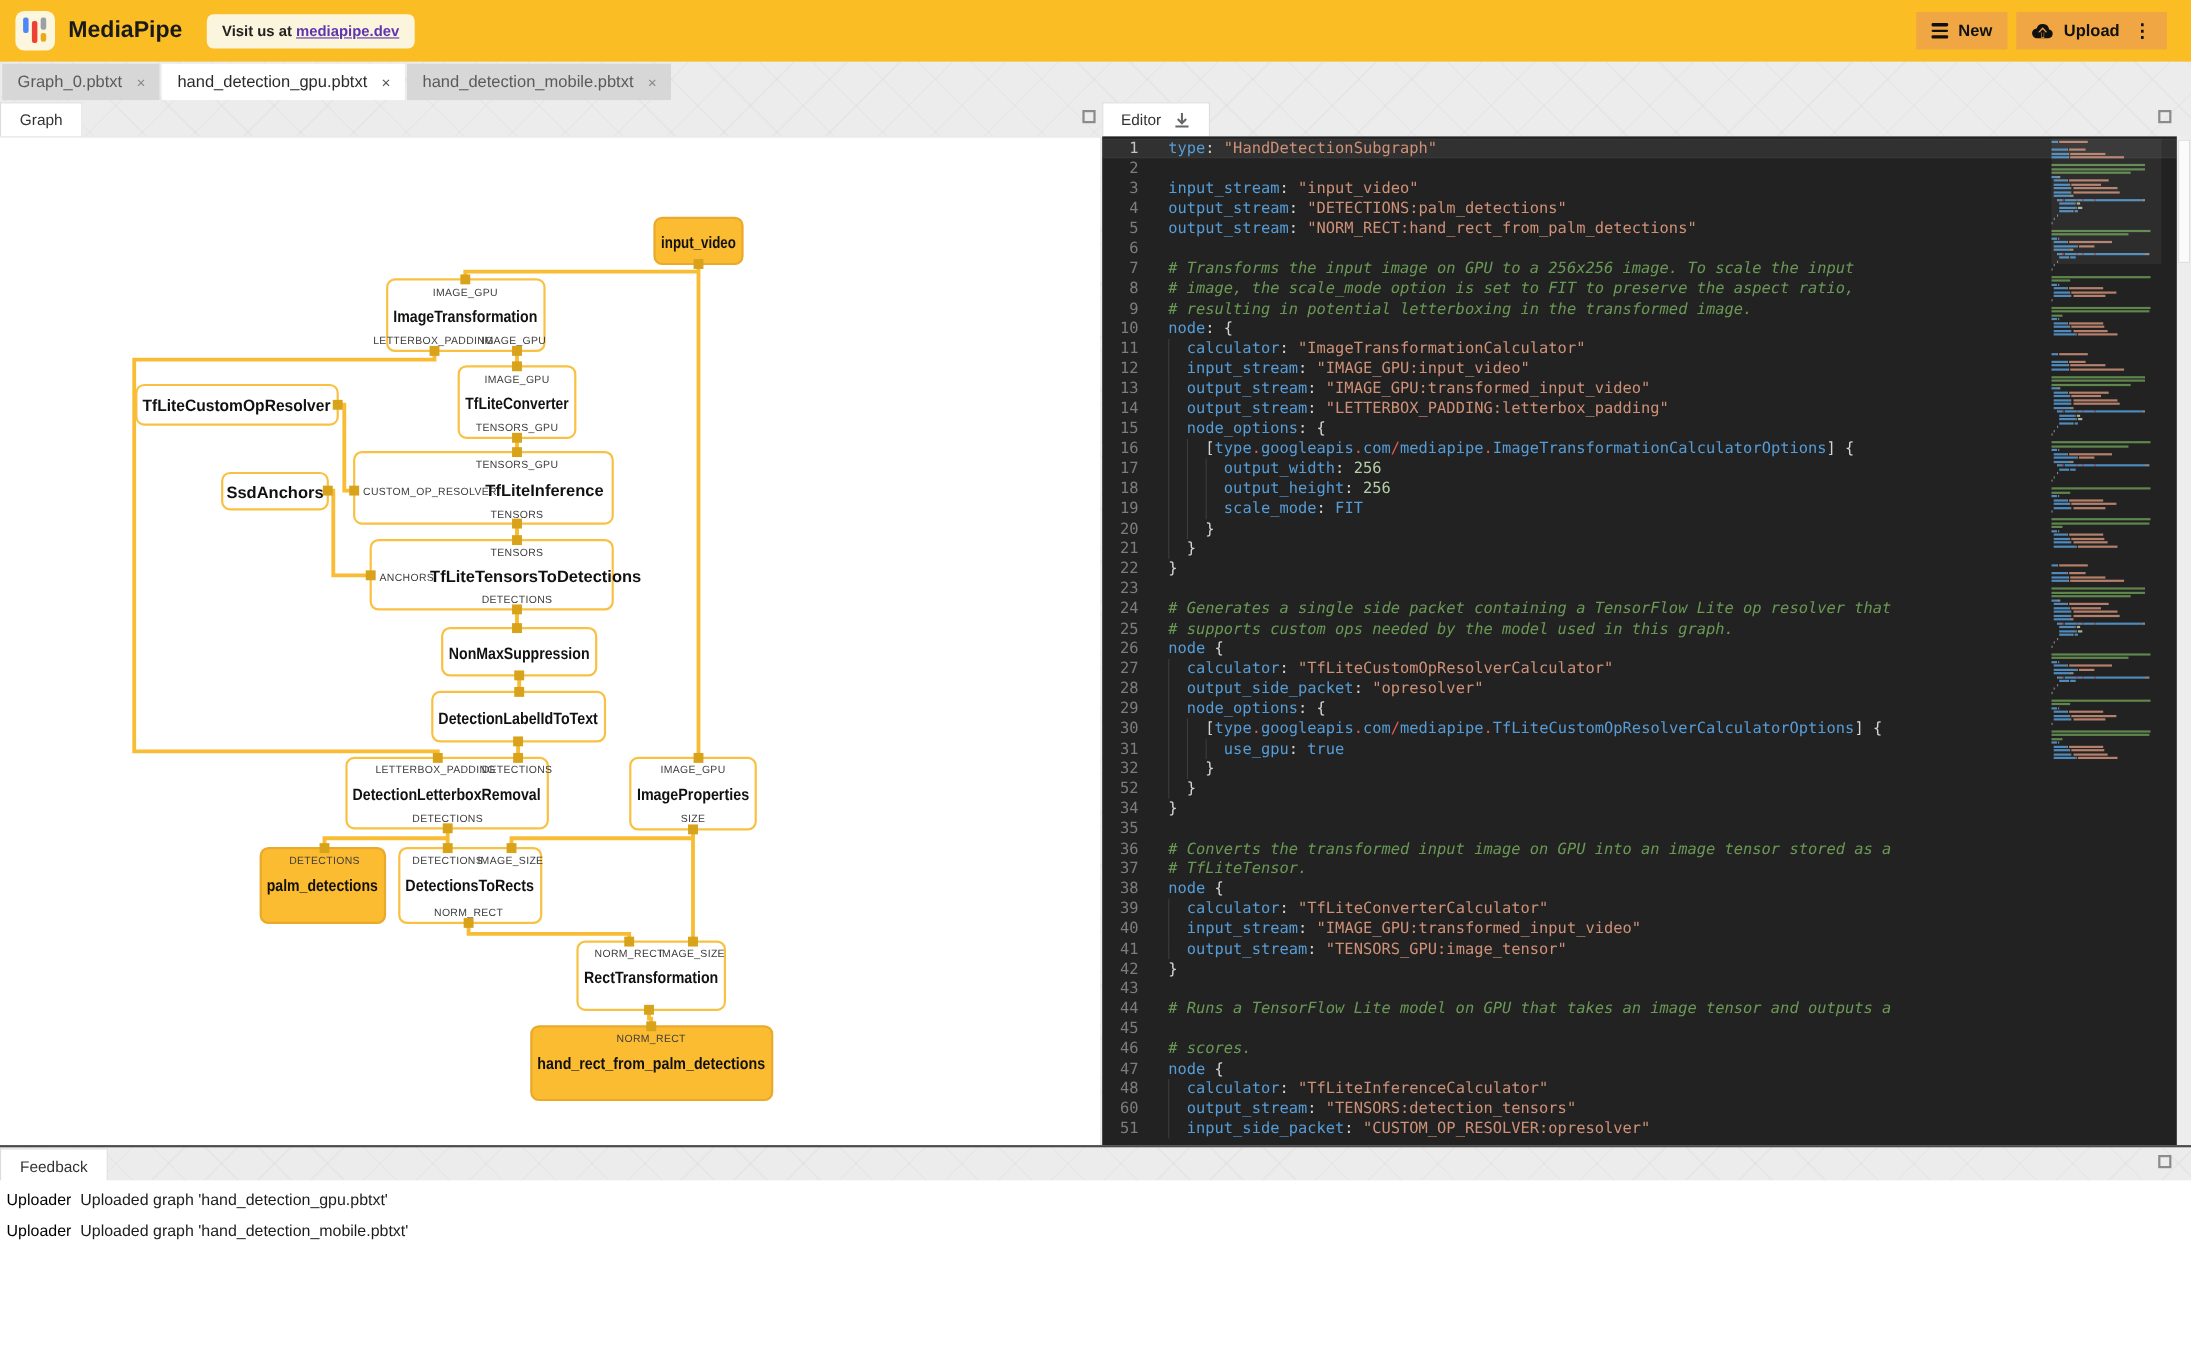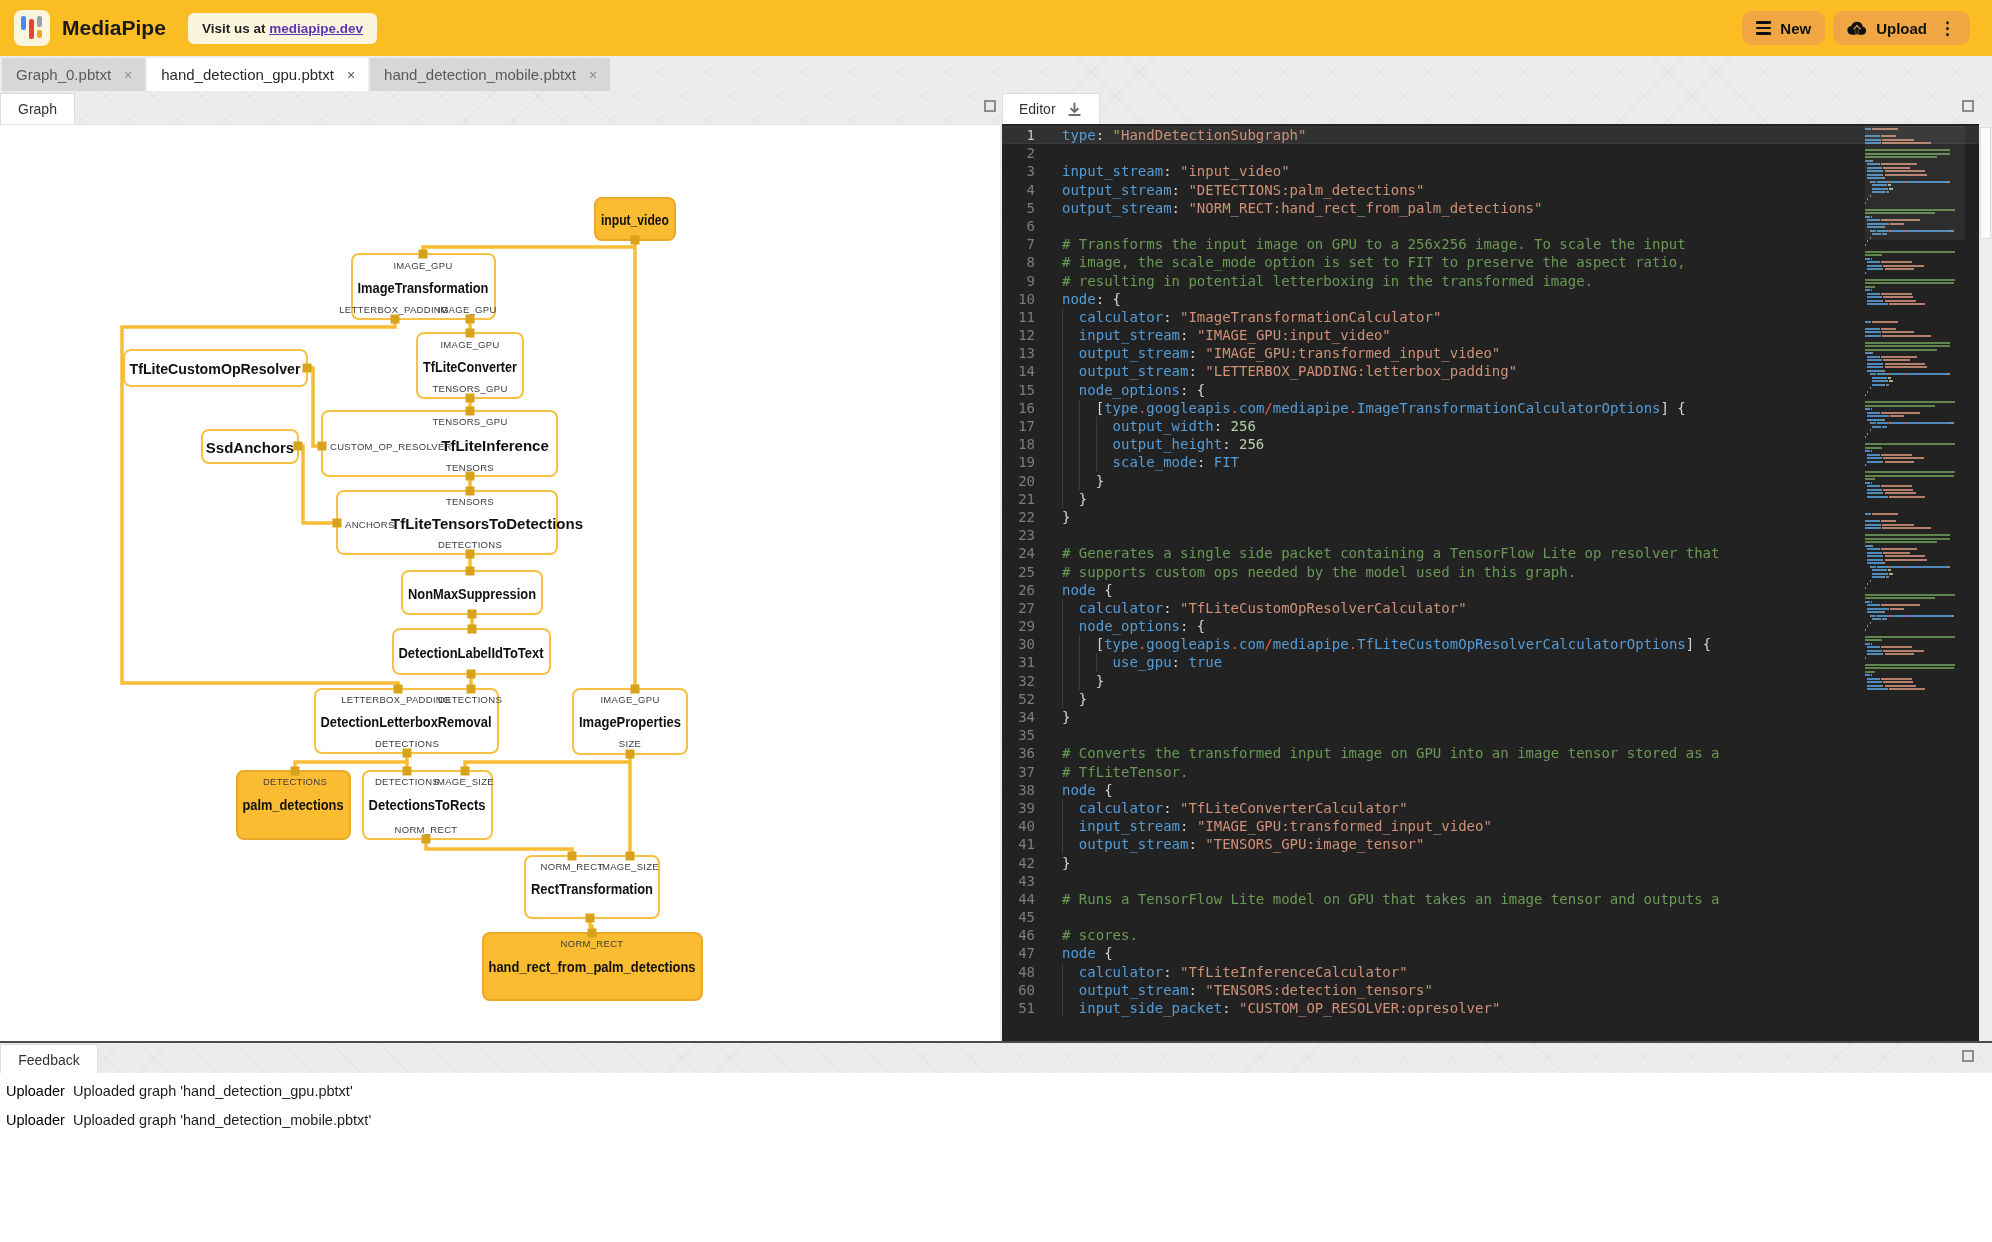--- a/index.html
+++ b/index.html
@@ -14,21 +14,21 @@
   .logo-tile i { position:absolute; border-radius:2px; }
   .lb1 { left:7px;  top:6px;  width:5px; height:14px; background:#4F87F6; }
   .lb2 { left:15px; top:9px;  width:5px; height:20px; background:#EC4235; }
   .lb3 { left:23px; top:6px;  width:5px; height:11px; background:#9AA0A6; }
   .lb4 { left:23px; top:20px; width:5px; height:8px;  background:#E8A91D; }
   .app-title { font-size:21px; font-weight:bold; color:#1a1a1a; margin-left:12px; }
   .visit-pill { margin-left:22px; background:#FCF5DD; border-radius:6px;
     padding:8px 14px; font-size:13.5px; font-weight:bold; color:#222; }
   .visit-pill a { color:#5E35B1; text-decoration:underline; }
   .appbar-spacer { flex:1; }
-  .hbtn { height:34px; background:#F0A743; border-radius:11px; display:flex;
+  .hbtn { height:34px; background:#F0A743; border-radius:1px; display:flex;
     align-items:center; padding:0 14px; margin-right:8px; font-size:15px;
     font-weight:bold; color:#111; cursor:pointer; }
   .hbtn:last-child { margin-right:22px; }
   .menu-ic { display:inline-block; width:15px; margin-right:9px; }
   .menu-ic b { display:block; height:2.5px; background:#111; margin:3px 0; border-radius:1px; }
   .kebab { margin-left:12px; font-size:17px; font-weight:bold; }
 
   
   .workspace { position:absolute; left:0; top:56px; width:1992px; height:1186px;
     background-color:#ECECEC;
@@ -66,21 +66,21 @@
   .code { position:absolute; left:0; top:2px; width:100%; font-family:"DejaVu Sans Mono", monospace;
     font-size:14px; }
   .row { position:relative; height:18.2px; line-height:18.2px; white-space:pre; }
   .row .ln { position:absolute; left:0; width:33px; text-align:right; color:#7d7d7d; }
   .row .ct { position:absolute; left:60px; }
   .row.cur { background:rgba(120,120,120,0.18); box-shadow:inset 0 1px 0 #3a3a3a, inset 0 -1px 0 #3a3a3a; }
   .row.cur .ln { color:#c2c2c2; }
   .guide { position:absolute; top:0; width:1px; height:100%; background:#3d3d3d; }
   .tk-k,.tk-e,.tk-t { color:#569CD6; }
   .tk-s { color:#CE9178; }
-  .tk-c { color:#6A9955; }
+  .tk-c { color:#6A9955;font-style:italic; }
   .tk-n { color:#B5CEA8; }
   .tk-p { color:#D4D4D4; }
   .tk-d { color:#E8594F; }
   .minimap { position:absolute; right:14px; top:0; width:100px; height:100%; }
   .mm-slider { position:absolute; right:14px; top:2px; width:100px; height:114px;
     background:rgba(255,255,255,0.05); }
   .mseg { position:absolute; height:2.1px; opacity:.85; }
 
   
   .scroll-track { position:absolute; left:1979px; top:68px; width:13px; height:917px; background:#EDEDED; }
@@ -319,20 +319,21 @@
         <div class="row"><span class="ln">18</span><span class="guide" style="left: 60px;"></span><span class="guide" style="left: 76.8px;"></span><span class="guide" style="left: 93.6px;"></span><span class="ct"><span class="tk-p">      </span><span class="tk-k">output_height</span><span class="tk-p">: </span><span class="tk-n">256</span></span></div>
         <div class="row"><span class="ln">19</span><span class="guide" style="left: 60px;"></span><span class="guide" style="left: 76.8px;"></span><span class="guide" style="left: 93.6px;"></span><span class="ct"><span class="tk-p">      </span><span class="tk-k">scale_mode</span><span class="tk-p">: </span><span class="tk-e">FIT</span></span></div>
         <div class="row"><span class="ln">20</span><span class="guide" style="left: 60px;"></span><span class="guide" style="left: 76.8px;"></span><span class="ct"><span class="tk-p">    }</span></span></div>
         <div class="row"><span class="ln">21</span><span class="guide" style="left: 60px;"></span><span class="ct"><span class="tk-p">  }</span></span></div>
         <div class="row"><span class="ln">22</span><span class="ct"><span class="tk-p">}</span></span></div>
         <div class="row"><span class="ln">23</span><span class="ct"></span></div>
         <div class="row"><span class="ln">24</span><span class="ct"><span class="tk-c"># Generates a single side packet containing a TensorFlow Lite op resolver that</span></span></div>
         <div class="row"><span class="ln">25</span><span class="ct"><span class="tk-c"># supports custom ops needed by the model used in this graph.</span></span></div>
         <div class="row"><span class="ln">26</span><span class="ct"><span class="tk-k">node</span><span class="tk-p"> {</span></span></div>
         <div class="row"><span class="ln">27</span><span class="guide" style="left: 60px;"></span><span class="ct"><span class="tk-p">  </span><span class="tk-k">calculator</span><span class="tk-p">: </span><span class="tk-s">"TfLiteCustomOpResolverCalculator"</span></span></div>
+        <div class="row"><span class="ln">28</span><span class="guide" style="left: 60px;"></span><span class="ct"><span class="tk-p">  </span><span class="tk-k">output_side_packet</span><span class="tk-p">: </span><span class="tk-s">"opresolver"</span></span></div>
         <div class="row"><span class="ln">29</span><span class="guide" style="left: 60px;"></span><span class="ct"><span class="tk-p">  </span><span class="tk-k">node_options</span><span class="tk-p">: {</span></span></div>
         <div class="row"><span class="ln">30</span><span class="guide" style="left: 60px;"></span><span class="guide" style="left: 76.8px;"></span><span class="ct"><span class="tk-p">    [</span><span class="tk-t">type</span><span class="tk-d">.</span><span class="tk-t">googleapis</span><span class="tk-d">.</span><span class="tk-t">com</span><span class="tk-d">/</span><span class="tk-t">mediapipe</span><span class="tk-d">.</span><span class="tk-t">TfLiteCustomOpResolverCalculatorOptions</span><span class="tk-p">] {</span></span></div>
         <div class="row"><span class="ln">31</span><span class="guide" style="left: 60px;"></span><span class="guide" style="left: 76.8px;"></span><span class="guide" style="left: 93.6px;"></span><span class="ct"><span class="tk-p">      </span><span class="tk-k">use_gpu</span><span class="tk-p">: </span><span class="tk-e">true</span></span></div>
         <div class="row"><span class="ln">32</span><span class="guide" style="left: 60px;"></span><span class="guide" style="left: 76.8px;"></span><span class="ct"><span class="tk-p">    }</span></span></div>
         <div class="row"><span class="ln">52</span><span class="guide" style="left: 60px;"></span><span class="ct"><span class="tk-p">  }</span></span></div>
         <div class="row"><span class="ln">34</span><span class="ct"><span class="tk-p">}</span></span></div>
         <div class="row"><span class="ln">35</span><span class="ct"></span></div>
         <div class="row"><span class="ln">36</span><span class="ct"><span class="tk-c"># Converts the transformed input image on GPU into an image tensor stored as a</span></span></div>
         <div class="row"><span class="ln">37</span><span class="ct"><span class="tk-c"># TfLiteTensor.</span></span></div>
         <div class="row"><span class="ln">38</span><span class="ct"><span class="tk-k">node</span><span class="tk-p"> {</span></span></div>

